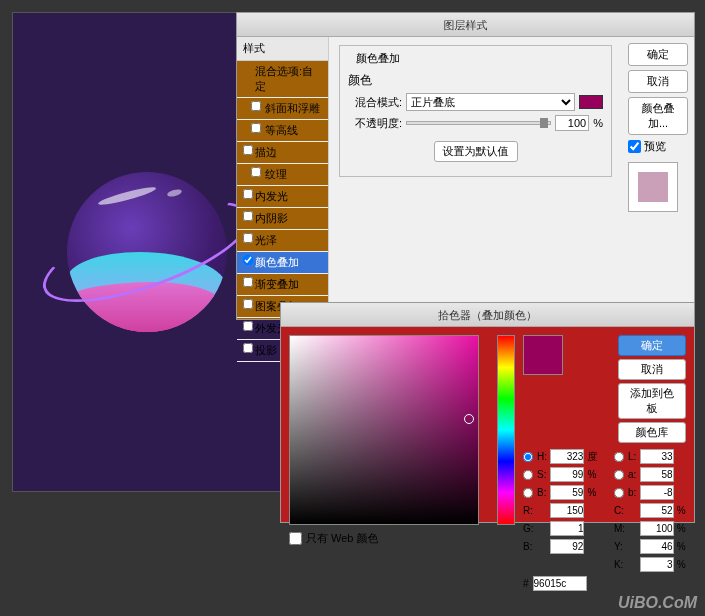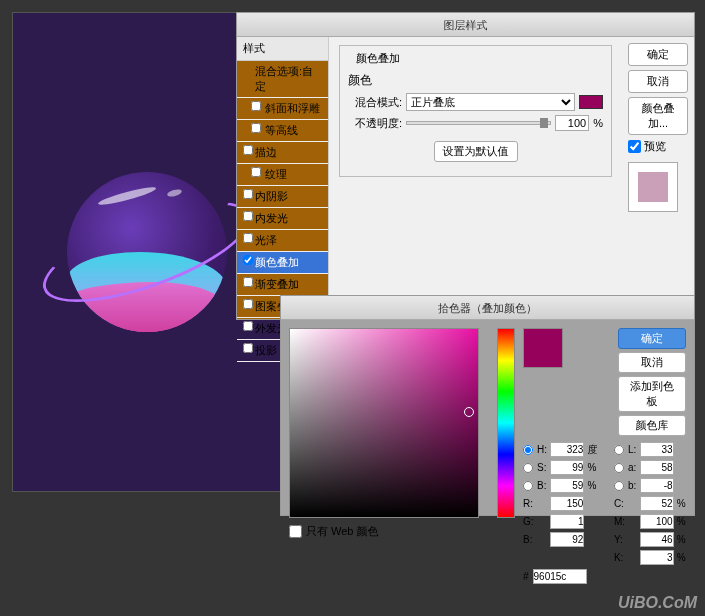--- a/index.html
+++ b/index.html
@@ -33,21 +33,21 @@
 .color-swatch { width: 24px; height: 14px; border: 1px solid #333; background: #96015c; }
 .slider { flex: 1; height: 4px; background: #ddd; border: 1px solid #aaa; position: relative; }
 .slider-thumb { position: absolute; right: 2px; top: -4px; width: 8px; height: 10px; background: #888; }
 .num-input { width: 34px; height: 16px; font-size: 11px; text-align: right; padding-right: 2px; border: 1px solid #aaa; background: #fff; }
 .btn-small { padding: 2px 8px; font-size: 11px; background: #fff; border: 1px solid #aaa; border-radius: 3px; }
 .dialog-sidebar { width: 72px; padding: 6px; display: flex; flex-direction: column; gap: 4px; }
 .dialog-sidebar button { padding: 3px 4px; font-size: 11px; background: #fff; border: 1px solid #aaa; border-radius: 3px; }
 .preview-box { width: 50px; height: 50px; background: #fff; border: 1px solid #aaa; margin-top: 4px; display: flex; align-items: center; justify-content: center; }
 .preview-swatch { width: 30px; height: 30px; background: #c9a0b8; }
 
-.color-picker-dialog { position: absolute; right: 10px; top: 295px; width: 415px; height: 221px; background: #a3a3a3; border: 1px solid #999; font-size: 11px; }
+.color-picker-dialog { position: absolute; right: 10px; top: 302px; width: 415px; height: 221px; background: #b91c1c; border: 1px solid #999; font-size: 11px; }
 .cp-body { display: flex; padding: 8px; gap: 8px; height: calc(100% - 24px); }
 .cp-left { width: 200px; }
 .cp-gradient { width: 190px; height: 190px; background: linear-gradient(to bottom, rgba(0,0,0,0) 0%, #000 100%), linear-gradient(to right, #fff 0%, #e70fa3 100%); border: 1px solid #888; position: relative; }
 .cp-cursor { position: absolute; right: 4px; top: 78px; width: 10px; height: 10px; border: 1px solid #fff; border-radius: 50%; }
 .cp-webonly { margin-top: 6px; display: flex; align-items: center; gap: 4px; }
 .cp-hue { width: 18px; height: 190px; background: linear-gradient(#f00, #ff0, #0f0, #0ff, #00f, #f0f, #f00); border: 1px solid #888; }
 .cp-right { flex: 1; }
 .cp-preview-row { display: flex; gap: 6px; margin-bottom: 4px; }
 .cp-preview-labels { display: flex; flex-direction: column; justify-content: space-around; font-size: 10px; }
 .cp-preview { width: 40px; height: 40px; border: 1px solid #888; display: flex; flex-direction: column; }
@@ -83,22 +83,22 @@
 <div class="layer-style-dialog">
   <div class="dialog-titlebar">图层样式</div>
   <div class="dialog-body">
     <div class="style-list">
       <div class="style-list-header">样式</div>
       <div class="style-item">混合选项:自定</div>
       <div class="style-item indented"><input type="checkbox" style=""><span>斜面和浮雕</span></div>
       <div class="style-item indented"><input type="checkbox" style=""><span>等高线</span></div>
       <div class="style-item"><input type="checkbox" style=""><span>描边</span></div>
       <div class="style-item indented"><input type="checkbox" style=""><span>纹理</span></div>
+      <div class="style-item"><input type="checkbox" style=""><span>内发光</span></div>
       <div class="style-item"><input type="checkbox" style=""><span>内阴影</span></div>
-      <div class="style-item"><input type="checkbox" style=""><span>内发光</span></div>
       <div class="style-item"><input type="checkbox" style=""><span>光泽</span></div>
       <div class="style-item selected"><input type="checkbox" checked="" style=""><span>颜色叠加</span></div>
       <div class="style-item"><input type="checkbox" style=""><span>渐变叠加</span></div>
       <div class="style-item"><input type="checkbox" style=""><span>图案叠加</span></div>
       <div class="style-item"><input type="checkbox" style=""><span>外发光</span></div>
       <div class="style-item"><input type="checkbox" style=""><span>投影</span></div>
     </div>
     <div class="style-content">
       <div class="fieldset">
         <div class="fieldset-title">颜色叠加</div>

